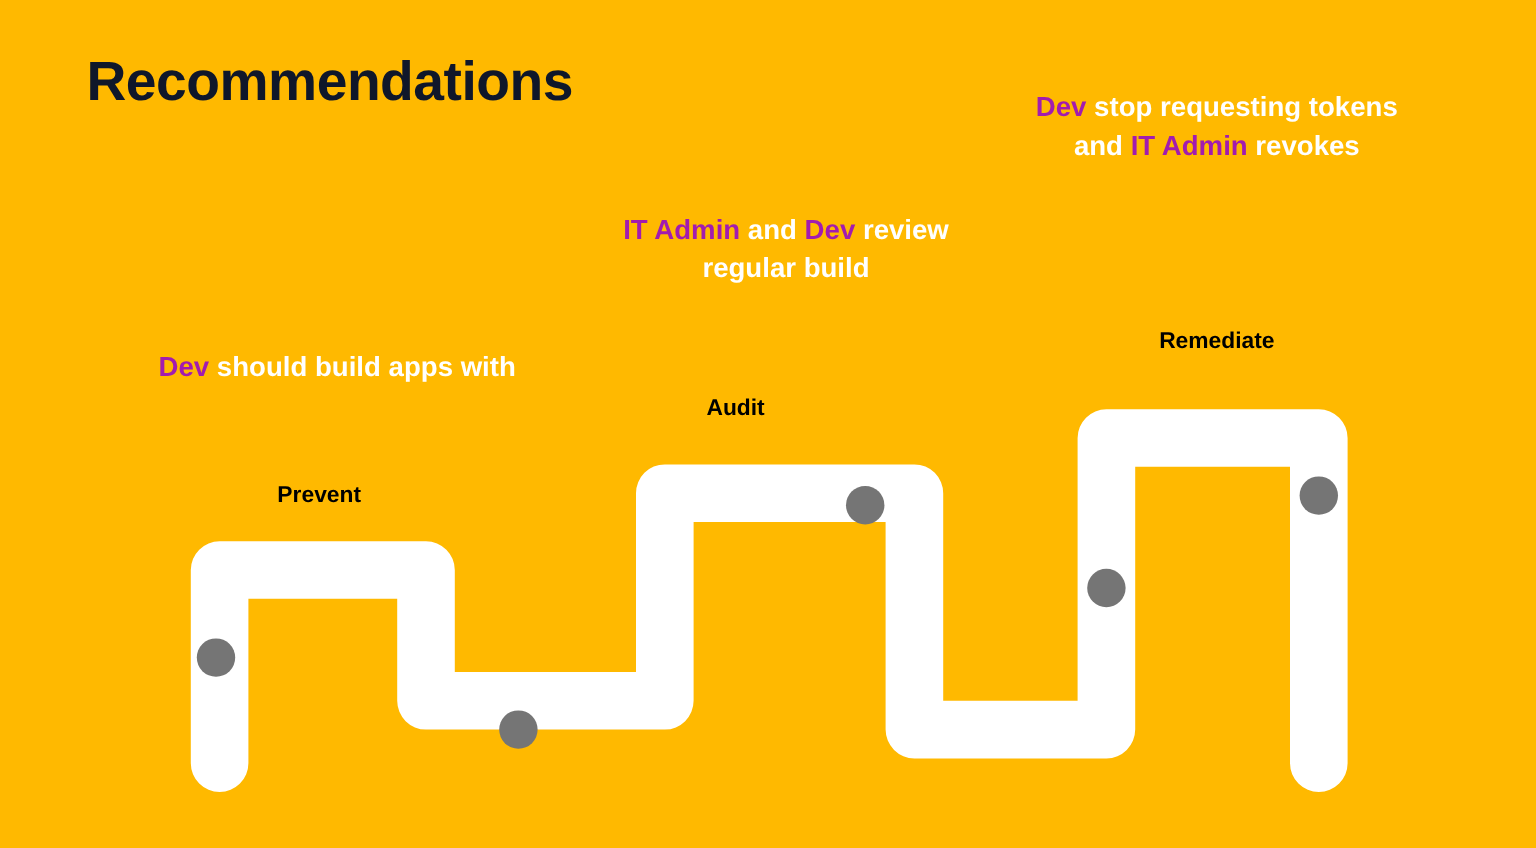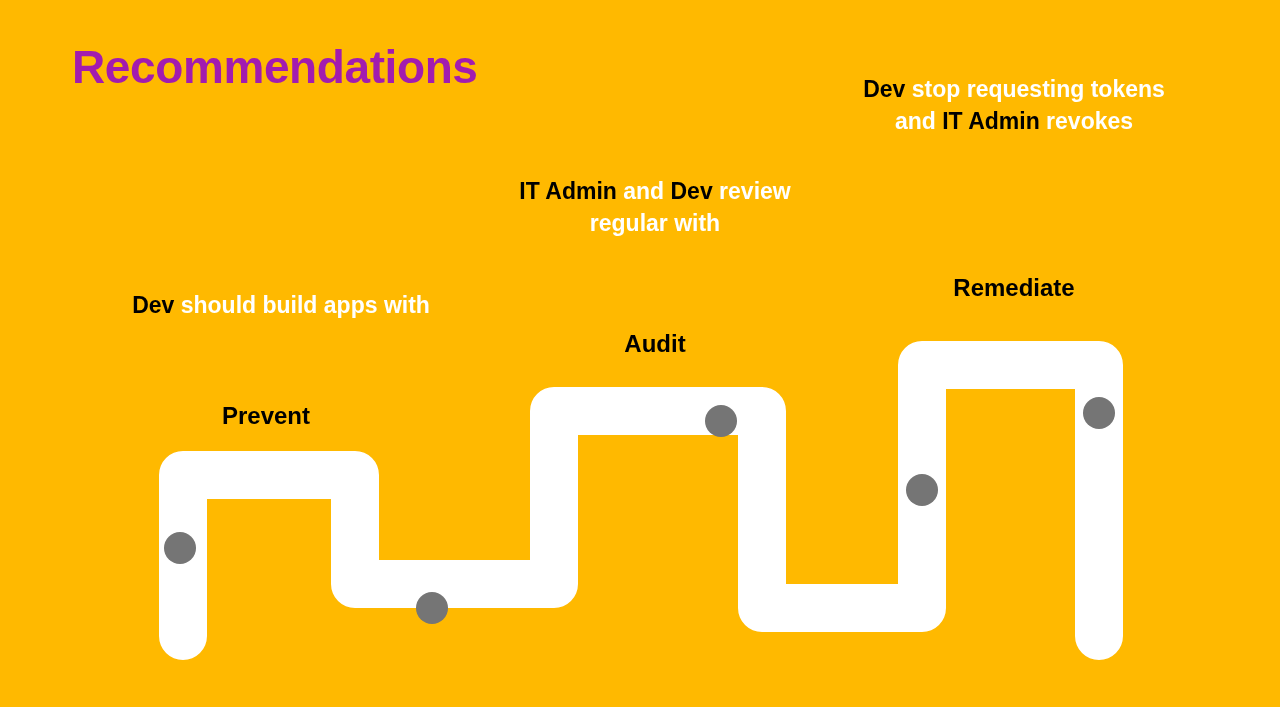--- a/index.html
+++ b/index.html
@@ -21,59 +21,59 @@
     width: 1280px;
     height: 707px;
     background: #FFB900;
   }
   #title {
     position: absolute;
     left: 72px;
     top: 42px;
     font-size: 46px;
     font-weight: bold;
-    color: #a21caf;
+    color: #0f172a;
     letter-spacing: -0.4px;
     line-height: 1.1;
     white-space: nowrap;
   }
   .path-svg {
     position: absolute;
     left: 0;
     top: 0;
     width: 1280px;
     height: 707px;
     pointer-events: none;
   }
   .stage-label {
     position: absolute;
-    font-size: 24px;
+    font-size: 19px;
     font-weight: bold;
     color: #000000;
     white-space: nowrap;
     text-align: center;
   }
   .callout {
     position: absolute;
     font-size: 23px;
     font-weight: bold;
     line-height: 1.38;
     color: #FFFFFF;
     text-align: center;
   }
   .callout .role {
-    color: #000000;
+    color: #a21caf;
   }
   #stage-label-prevent {
     left: 155px;
     top: 402px;
     width: 222px;
   }
   #stage-label-audit {
-    left: 546px;
+    left: 504px;
     top: 330px;
     width: 218px;
   }
   #stage-label-remediate {
     left: 905px;
     top: 274px;
     width: 218px;
   }
   #callout-prevent {
     left: 100px;
@@ -115,21 +115,21 @@
   <div class="stage-label" id="stage-label-audit">Audit</div>
 
   <div class="stage-label" id="stage-label-remediate">Remediate</div>
 
   <div class="callout" id="callout-prevent">
       <div><span class="role">Dev</span><span> should build apps with</span></div>
     </div>
 
   <div class="callout" id="callout-audit">
       <div><span class="role">IT Admin</span><span> and </span><span class="role">Dev</span><span> review</span></div>
-      <div><span>regular with</span></div>
+      <div><span>regular build</span></div>
     </div>
 
   <div class="callout" id="callout-remediate">
       <div><span class="role">Dev</span><span> stop requesting tokens</span></div>
       <div><span>and </span><span class="role">IT Admin</span><span> revokes</span></div>
     </div>
 
 </div>
 
 </body></html>

